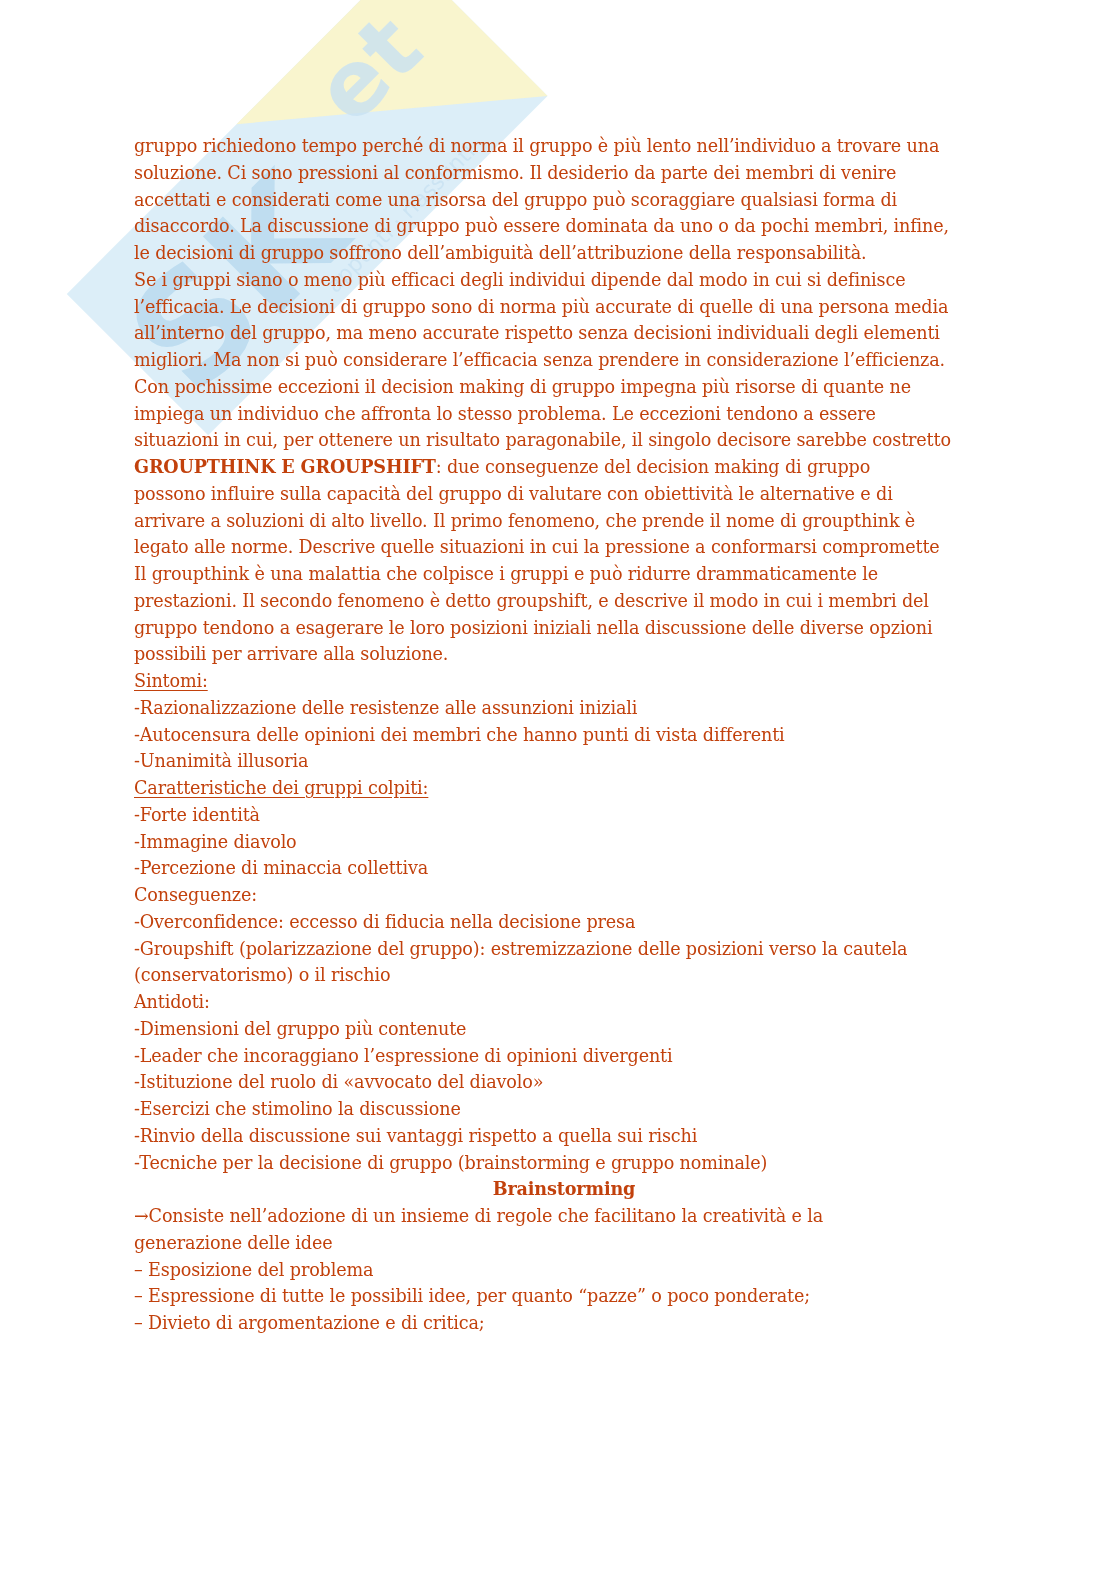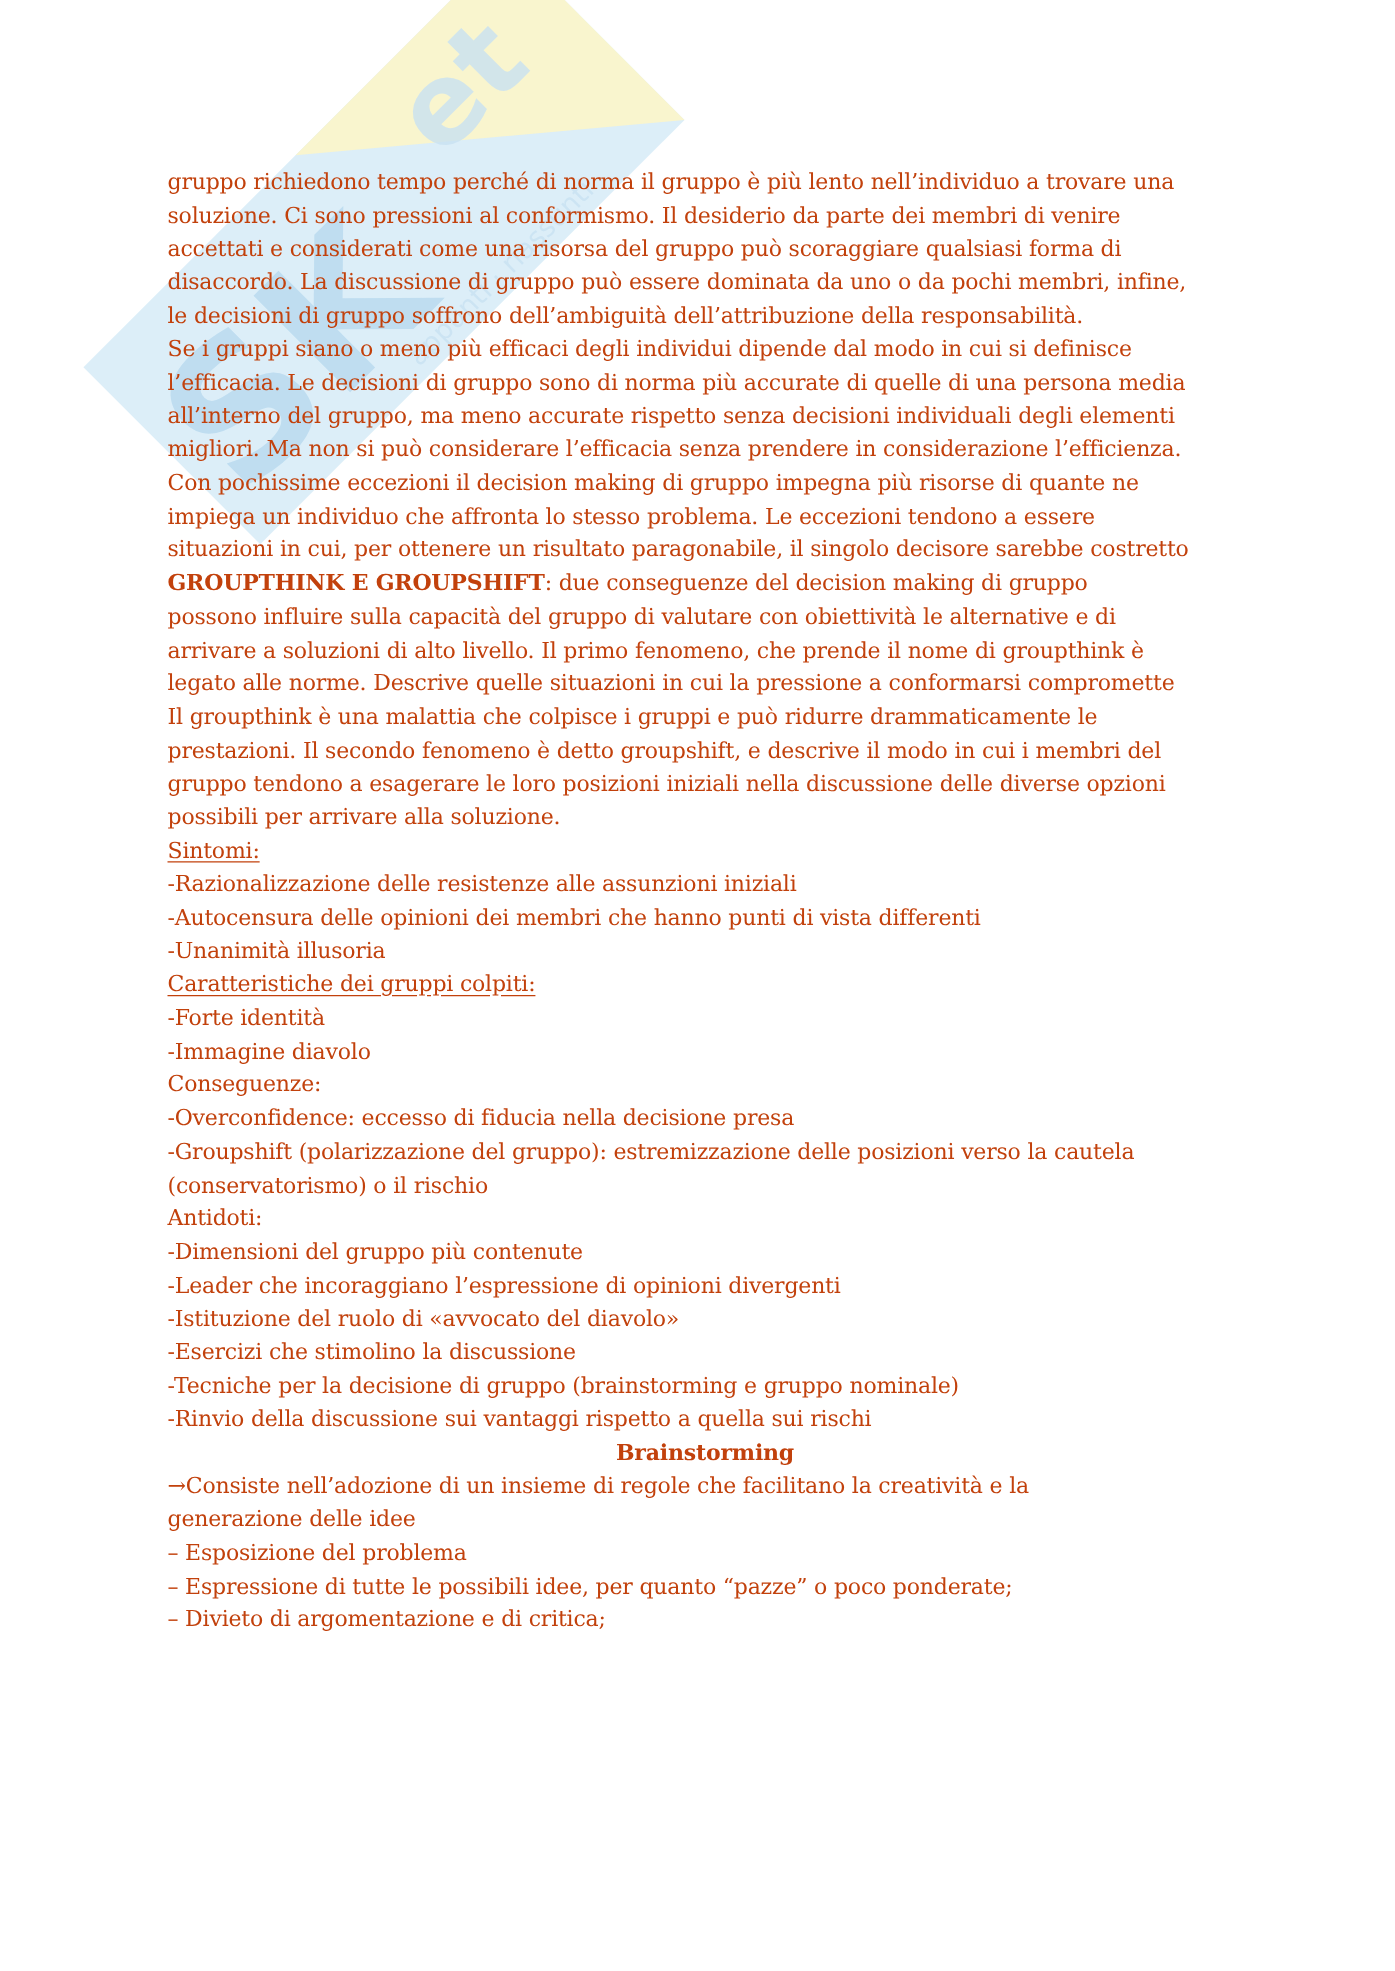--- a/index.html
+++ b/index.html
@@ -62,33 +62,34 @@
     <div class="line">possibili per arrivare alla soluzione.</div>
 
     <div class="line"><span class="underline">Sintomi:</span></div>
     <div class="line">-Razionalizzazione delle resistenze alle assunzioni iniziali</div>
     <div class="line">-Autocensura delle opinioni dei membri che hanno punti di vista differenti</div>
     <div class="line">-Unanimità illusoria</div>
 
     <div class="line"><span class="underline">Caratteristiche dei gruppi colpiti:</span></div>
     <div class="line">-Forte identità</div>
     <div class="line">-Immagine diavolo</div>
+    <div class="line">-Percezione di minaccia collettiva</div>
 
     <div class="line">Conseguenze:</div>
     <div class="line">-Overconfidence: eccesso di fiducia nella decisione presa</div>
     <div class="line">-Groupshift (polarizzazione del gruppo): estremizzazione delle posizioni verso la cautela</div>
     <div class="line">(conservatorismo) o il rischio</div>
 
     <div class="line">Antidoti:</div>
     <div class="line">-Dimensioni del gruppo più contenute</div>
     <div class="line">-Leader che incoraggiano l’espressione di opinioni divergenti</div>
     <div class="line">-Istituzione del ruolo di «avvocato del diavolo»</div>
     <div class="line">-Esercizi che stimolino la discussione</div>
+    <div class="line">-Rinvio della discussione sui vantaggi rispetto a quella sui rischi</div>
     <div class="line">-Tecniche per la decisione di gruppo (brainstorming e gruppo nominale)</div>
-    <div class="line">-Rinvio della discussione sui vantaggi rispetto a quella sui rischi</div>
 
     <div class="line bold">Brainstorming</div>
     <div class="line">→Consiste nell’adozione di un insieme di regole che facilitano la creatività e la</div>
     <div class="line">generazione delle idee</div>
     <div class="line">– Esposizione del problema</div>
     <div class="line">– Espressione di tutte le possibili idee, per quanto “pazze” o poco ponderate;</div>
     <div class="line">– Divieto di argomentazione e di critica;</div>
 
   </div>
 </div>

